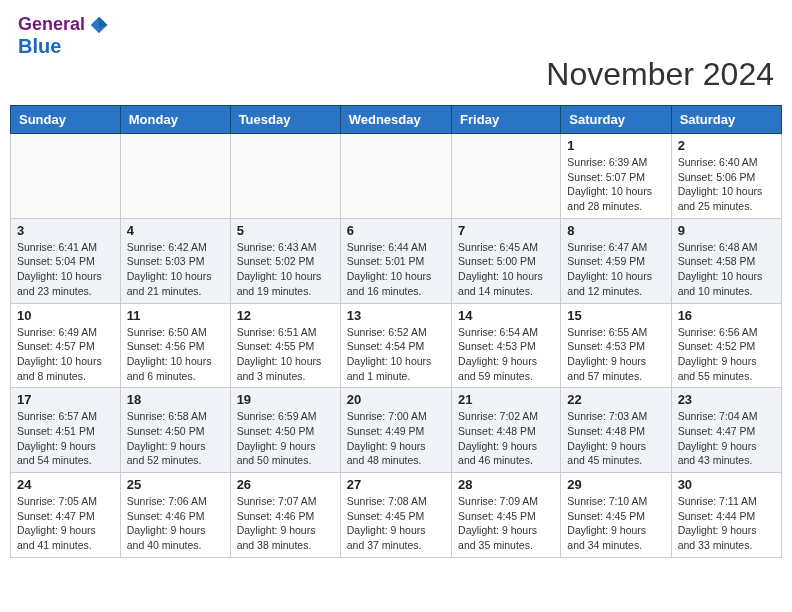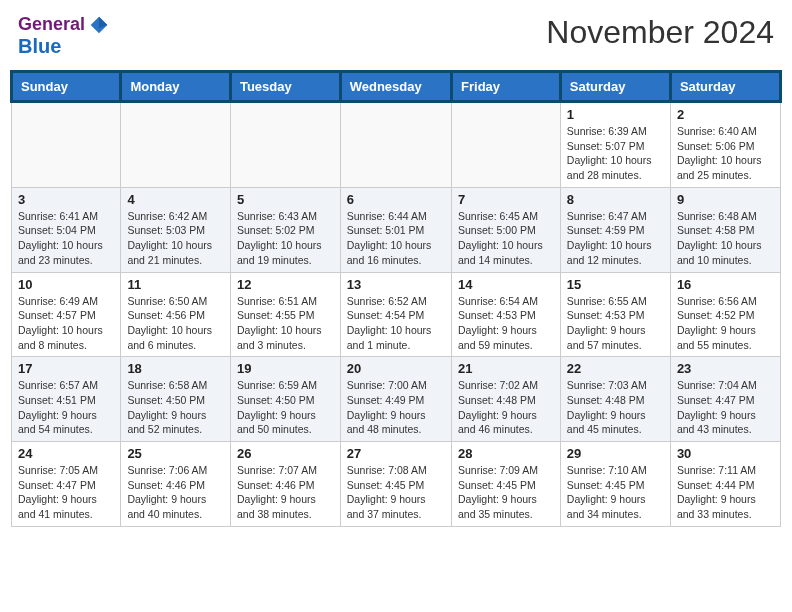--- a/index.html
+++ b/index.html
@@ -42,37 +42,38 @@
       height: 20px;
       margin-left: 2px;
     }
     .title-block {
       text-align: right;
     }
     .month-title {
       font-size: 32px;
       font-weight: normal;
       color: #333;
+      margin-top: 42px;
     }
     .location {
       font-size: 15px;
       color: #555;
     }
     .calendar {
       width: 100%;
       border-collapse: collapse;
     }
     .calendar th {
       background-color: #2a73c5;
       color: #fff;
       text-align: left;
       padding: 6px 8px;
       font-size: 13px;
       font-weight: bold;
-      border: 3px solid #0c4a6e;
+      border: 1px solid #0c4a6e;
     }
     .calendar td {
       border: 1px solid #ccc;
       vertical-align: top;
       padding: 4px 6px;
       width: 113px;
       min-height: 80px;
       background: #fff;
       font-size: 11px;
       color: #333;

